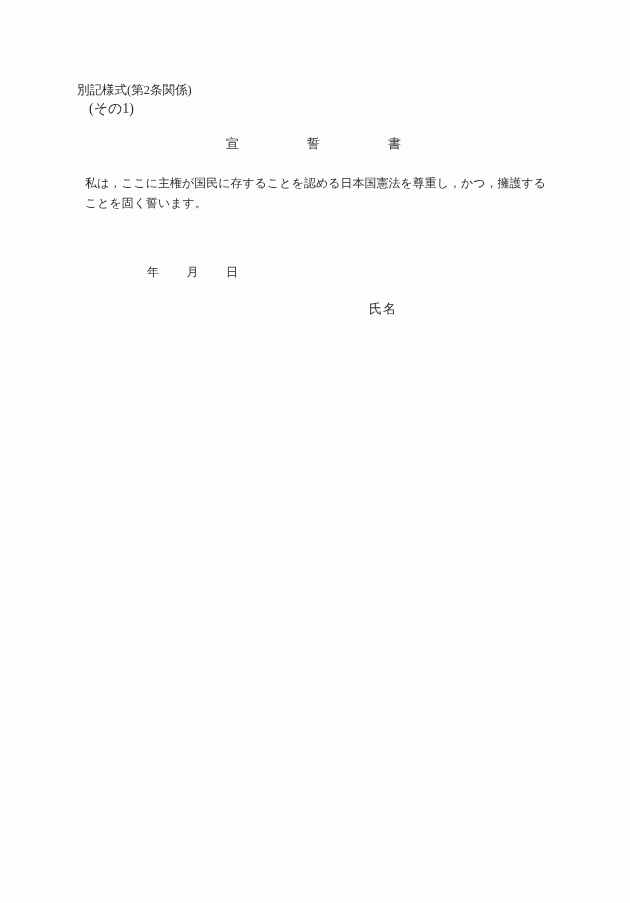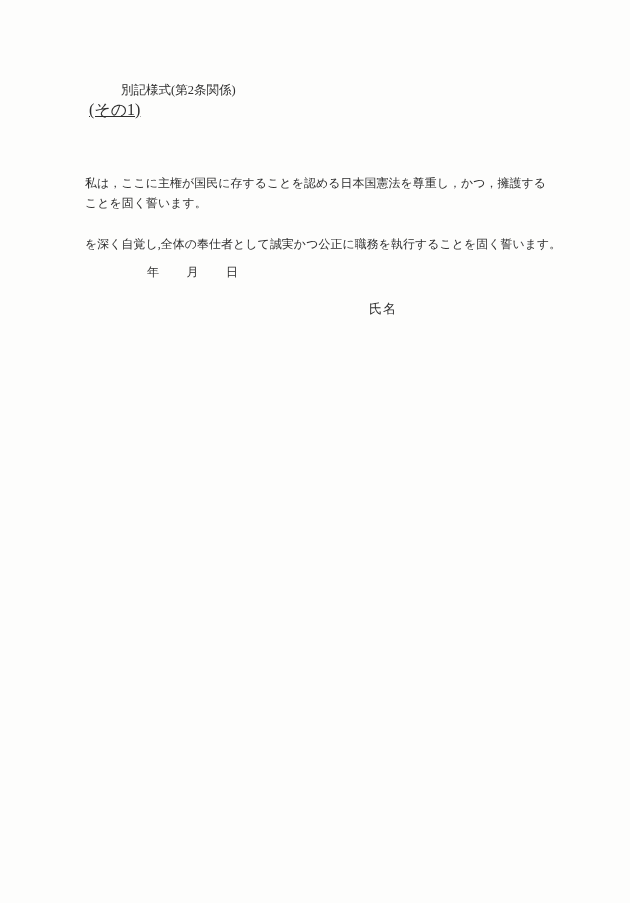--- a/index.html
+++ b/index.html
@@ -18,29 +18,27 @@
   .page {
     position: absolute;
     inset: 0;
   }
   .form-ref {
     position: absolute;
     left: 77px;
     top: 82px;
     font-size: 12.5px;
     white-space: nowrap;
-    margin-left: 44px;
   }
   .form-sub {
     position: absolute;
     left: 89px;
     top: 100px;
-    font-size: 16px;
+    font-size: 14px;
     white-space: nowrap;
-    text-decoration: underline;
   }
   .doc-title {
     position: absolute;
     left: 226px;
     top: 135px;
     font-size: 13px;
     font-weight: normal;
     letter-spacing: 68px;
     margin: 0;
     white-space: nowrap;
@@ -83,29 +81,29 @@
 </style>
 </head>
 <body>
 
 <div class="page">
 
   <div class="form-ref">別記様式(第2条関係)</div>
 
   <div class="form-sub">(その1)</div>
 
+  <h1 class="doc-title">宣誓書</h1>
 
   <div class="body-text">
     <p class="para">
       <span class="line first">私は，ここに主権が国民に存することを認める日本国憲法を尊重し，かつ，擁護する</span><br>
       <span class="line">ことを固く誓います。</span>
     </p>
     <p class="para">
       <br>
-      <span class="line">を深く自覚し,全体の奉仕者として誠実かつ公正に職務を執行することを固く誓います。</span>
     </p>
   </div>
 
   <div class="date-line">
     <span>年</span>
     <span>月</span>
     <span>日</span>
   </div>
 
   <div class="name-label">氏名</div>

